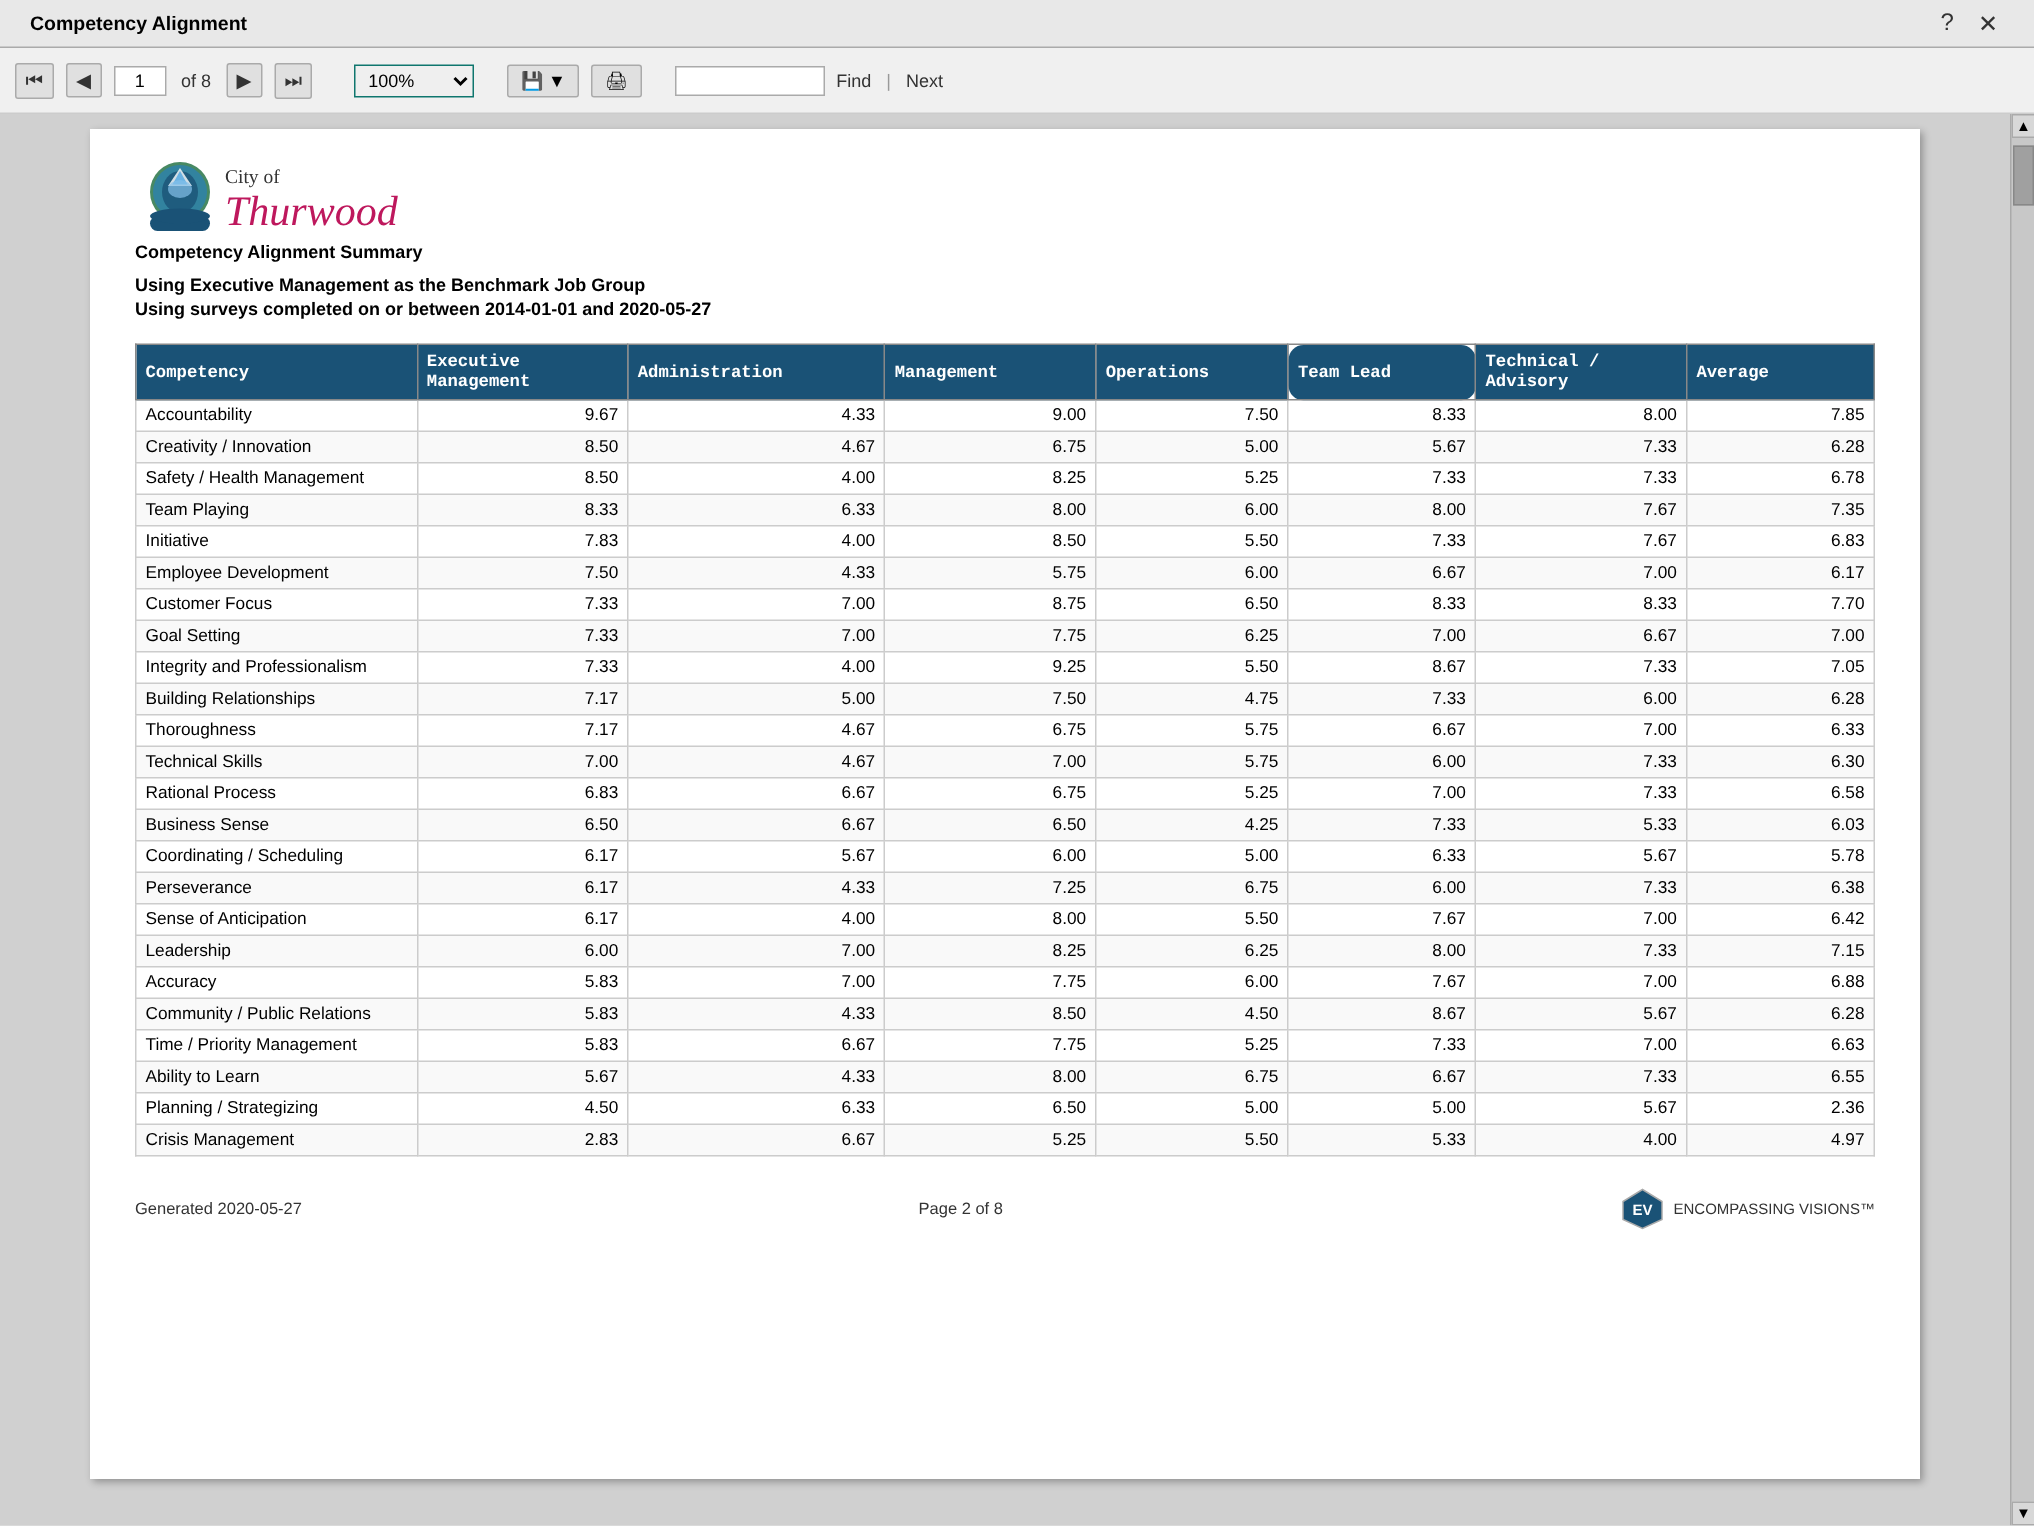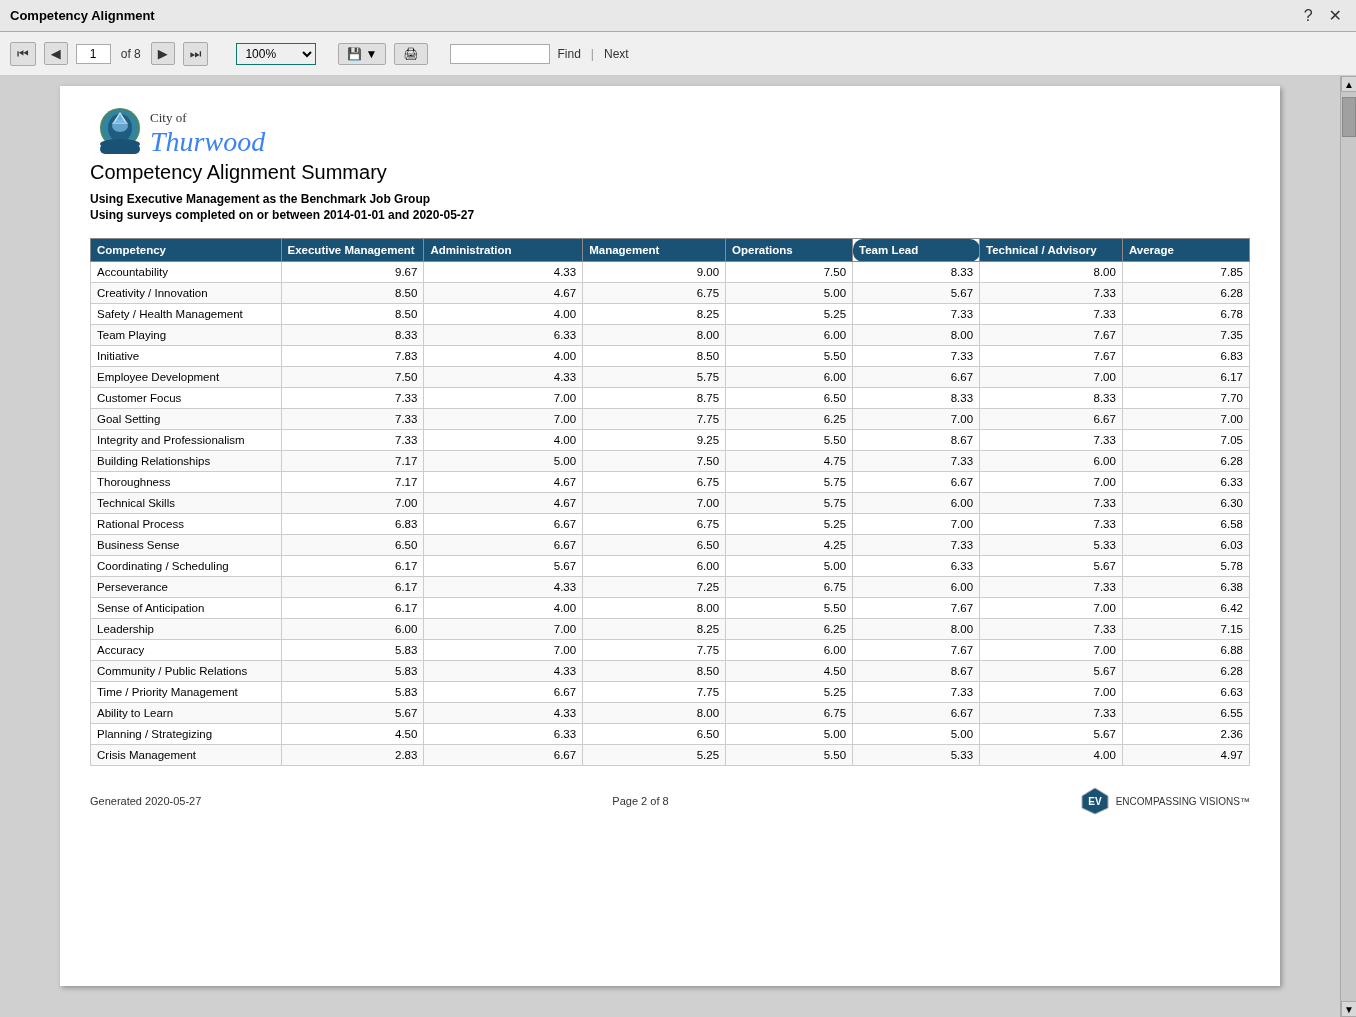--- a/index.html
+++ b/index.html
@@ -1,20 +1,20 @@
 <!DOCTYPE html>
 <html><head>
   <meta charset="utf-8">
   <style>
     * { box-sizing: border-box; margin: 0; padding: 0; }
     body { font-family: Arial, sans-serif; font-size: 12px; background: #c0c0c0; width: 1356px; height: 1017px; overflow: hidden; }
 
     .window { width: 1356px; height: 1017px; background: #e8e8e8; display: flex; flex-direction: column; }
 
-    .title-bar { background: #e8e8e8; border-bottom: 1px solid #aaa; padding: 6px 10px; display: flex; align-items: center; justify-content: space-between; height: 32px; }
+    .title-bar { background: #e8e8e8; border-bottom: 1px solid #aaa; padding: 6px 20px; display: flex; align-items: center; justify-content: space-between; height: 32px; }
     .title-bar-title { font-size: 13px; font-weight: bold; color: #000; }
     .title-bar-controls { display: flex; gap: 8px; align-items: center; }
     .title-btn { background: none; border: none; cursor: pointer; font-size: 16px; color: #333; padding: 2px 4px; }
 
     .toolbar { background: #f0f0f0; border-bottom: 1px solid #ccc; padding: 6px 10px; display: flex; align-items: center; gap: 8px; height: 44px; }
     .nav-btn { background: #e0e0e0; border: 1px solid #aaa; border-radius: 2px; cursor: pointer; padding: 3px 6px; font-size: 13px; color: #333; }
     .page-input { width: 35px; text-align: center; border: 1px solid #aaa; padding: 2px 4px; font-size: 12px; }
     .page-of { font-size: 12px; color: #333; margin: 0 2px; }
     .zoom-select { border: 1px solid #0f766e; padding: 2px 4px; font-size: 12px; width: 80px; }
     .save-btn { background: #e0e0e0; border: 1px solid #aaa; border-radius: 2px; cursor: pointer; padding: 3px 8px; font-size: 12px; display: flex; align-items: center; gap: 3px; }
@@ -32,27 +32,27 @@
     .page { background: #fff; width: 1220px; min-height: 900px; padding: 20px 30px; position: relative; box-shadow: 2px 2px 5px rgba(0,0,0,0.3); }
 
     .scrollbar-v { width: 16px; background: #c8c8c8; border-left: 1px solid #aaa; display: flex; flex-direction: column; }
     .scroll-btn { width: 16px; height: 16px; background: #d8d8d8; border: 1px solid #aaa; cursor: pointer; display: flex; align-items: center; justify-content: center; font-size: 10px; flex-shrink: 0; }
     .scroll-track { flex: 1; position: relative; }
     .scroll-thumb { width: 14px; height: 40px; background: #a0a0a0; border: 1px solid #888; position: absolute; top: 5px; left: 1px; cursor: pointer; }
 
     .logo-area { display: flex; align-items: center; margin-bottom: 0; }
     .logo-text { font-family: 'Times New Roman', serif; }
     .logo-city-of { font-size: 13px; color: #333; display: block; }
-    .logo-name { font-size: 28px; font-style: italic; color: #3b82f6; font-weight: normal; text-align: right; }
-
-    .report-title { font-size: 20px; font-weight: normal; margin-bottom: 8px; color: #000; }
+    .logo-name { font-size: 28px; font-style: italic; color: #be185d; font-weight: normal; text-align: right; }
+
+    .report-title { font-size: 12px; font-weight: bold; margin-bottom: 8px; color: #000; }
     .report-subtitle { font-size: 12px; font-weight: bold; color: #000; margin-bottom: 2px; }
 
     .data-table { width: 100%; border-collapse: collapse; margin-top: 16px; font-size: 11.5px; }
-    .data-table th { background: #1a5276; color: #fff; border: 1px solid #888; padding: 5px 6px; text-align: left; font-weight: bold; vertical-align: middle; }
+    .data-table th { background: #1a5276; color: #fff; border: 1px solid #888; padding: 5px 6px; text-align: left; font-weight: bold; vertical-align: middle; font-family: Liberation Mono, monospace; }
     .data-table td { border: 1px solid #ccc; padding: 4px 6px; vertical-align: top; color: #000; }
     .data-table tr:nth-child(even) td { background: #f9f9f9; }
     .data-table tr:nth-child(odd) td { background: #fff; }
     .data-table td.num { text-align: right; }
     .col-competency { width: 120px; }
     .col-exec { width: 90px; }
     .col-admin { width: 100px; }
     .col-mgmt { width: 90px; }
     .col-ops { width: 80px; }
     .col-team { width: 80px; border-radius: 10px; }

